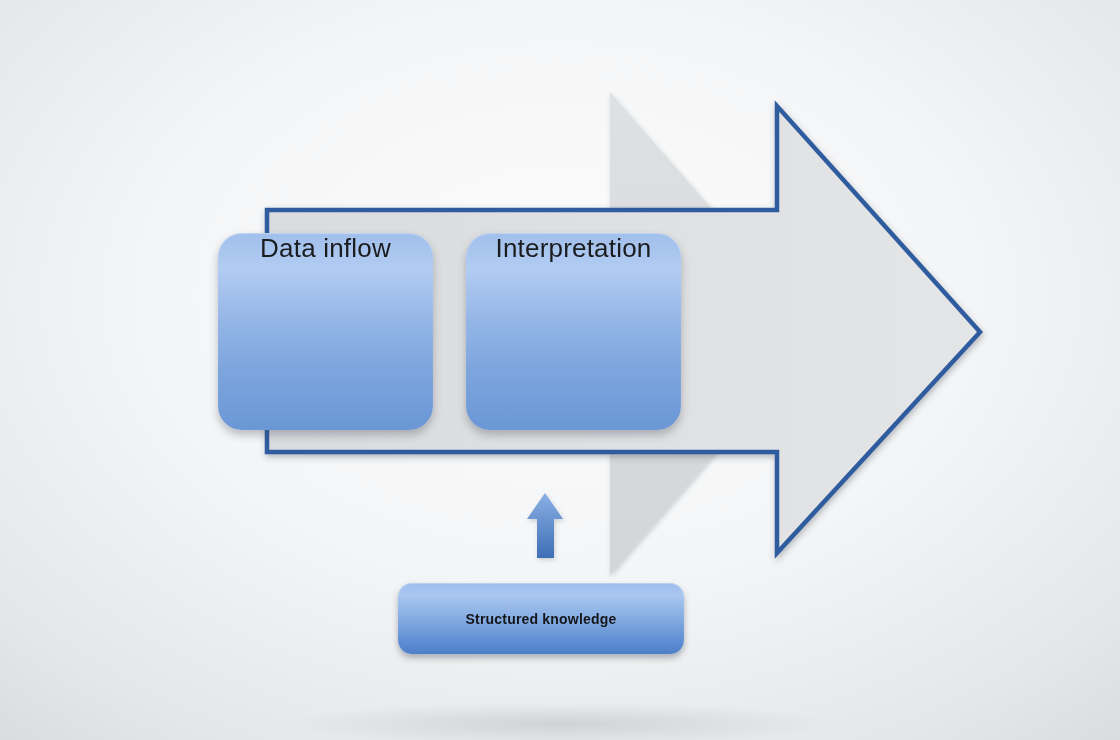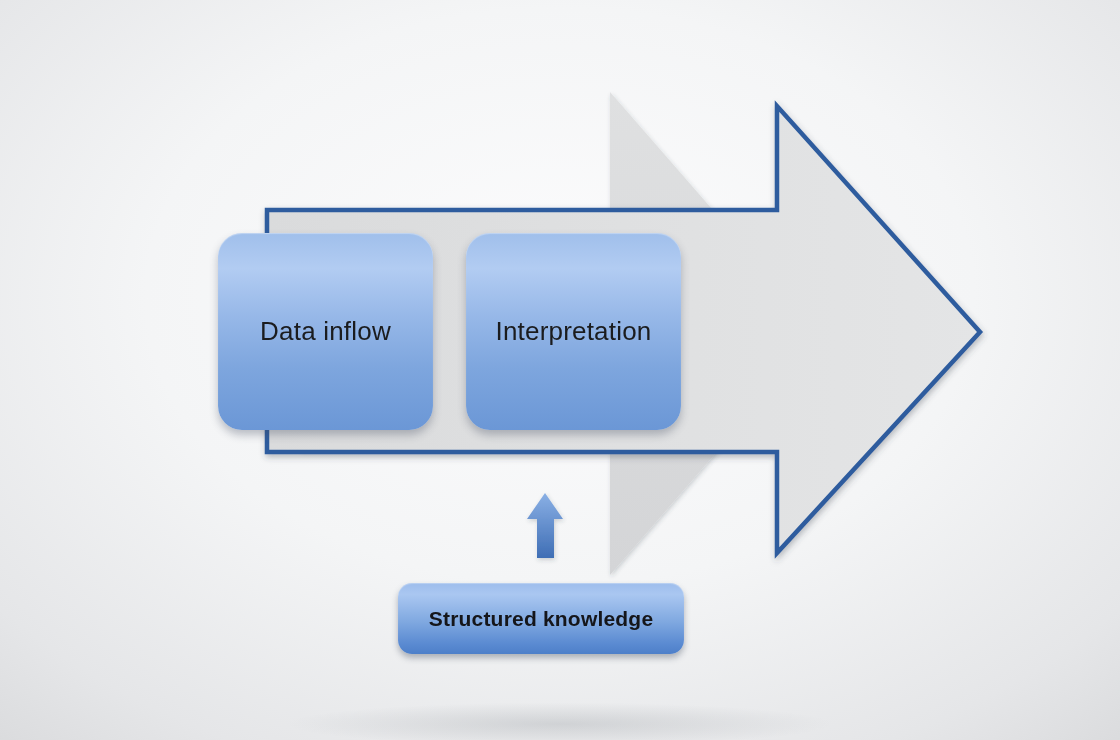--- a/index.html
+++ b/index.html
@@ -15,39 +15,39 @@
       rgba(115,121,128,0.22), rgba(115,121,128,0) 70%);
   }
   .svg-layer { position:absolute; left:0; top:0; }
   .step-box {
     position:absolute; top:233px; width:215px; height:197px;
     border-radius:24px;
     background: linear-gradient(180deg,
       #a0bfeb 0%, #b2ccf2 18%, #97b8e8 42%, #7ea6de 68%, #6b97d6 100%);
     box-shadow: 0 5px 8px rgba(60,70,90,0.33),
                 inset 0 1px 1px rgba(255,255,255,0.35);
-    display:flex; align-items:center; justify-content:center;
+    display:flex; justify-content:center;
   }
   .step-box--1 { left:218px; }
   .step-box--2 { left:466px; }
   .step-box--3 { left:669px; }
   .step-label {
     font-size:26px; color:#1b1c1e; letter-spacing:0.2px;
   }
   .knowledge-box {
     position:absolute; left:398px; top:583px; width:286px; height:71px;
     border-radius:14px;
     background: linear-gradient(180deg,
       #9dbdec 0%, #aac7f1 16%, #7fa8e0 55%, #5b8bd2 85%, #4d7fc9 100%);
     box-shadow: 0 4px 6px rgba(60,70,90,0.38),
                 inset 0 1px 1px rgba(255,255,255,0.3);
     display:flex; align-items:center; justify-content:center;
   }
   .knowledge-label {
-    font-weight:bold; font-size:21px; color:#15161a; letter-spacing:0.2px;
+    font-weight:bold; font-size:14px; color:#15161a; letter-spacing:0.2px;
   }
 </style>
 </head>
 <body>
 
 <div class="canvas">
 
   <div class="floor-shadow"></div>
 
   <svg class="svg-layer" width="1120" height="740" viewBox="0 0 1120 740">

